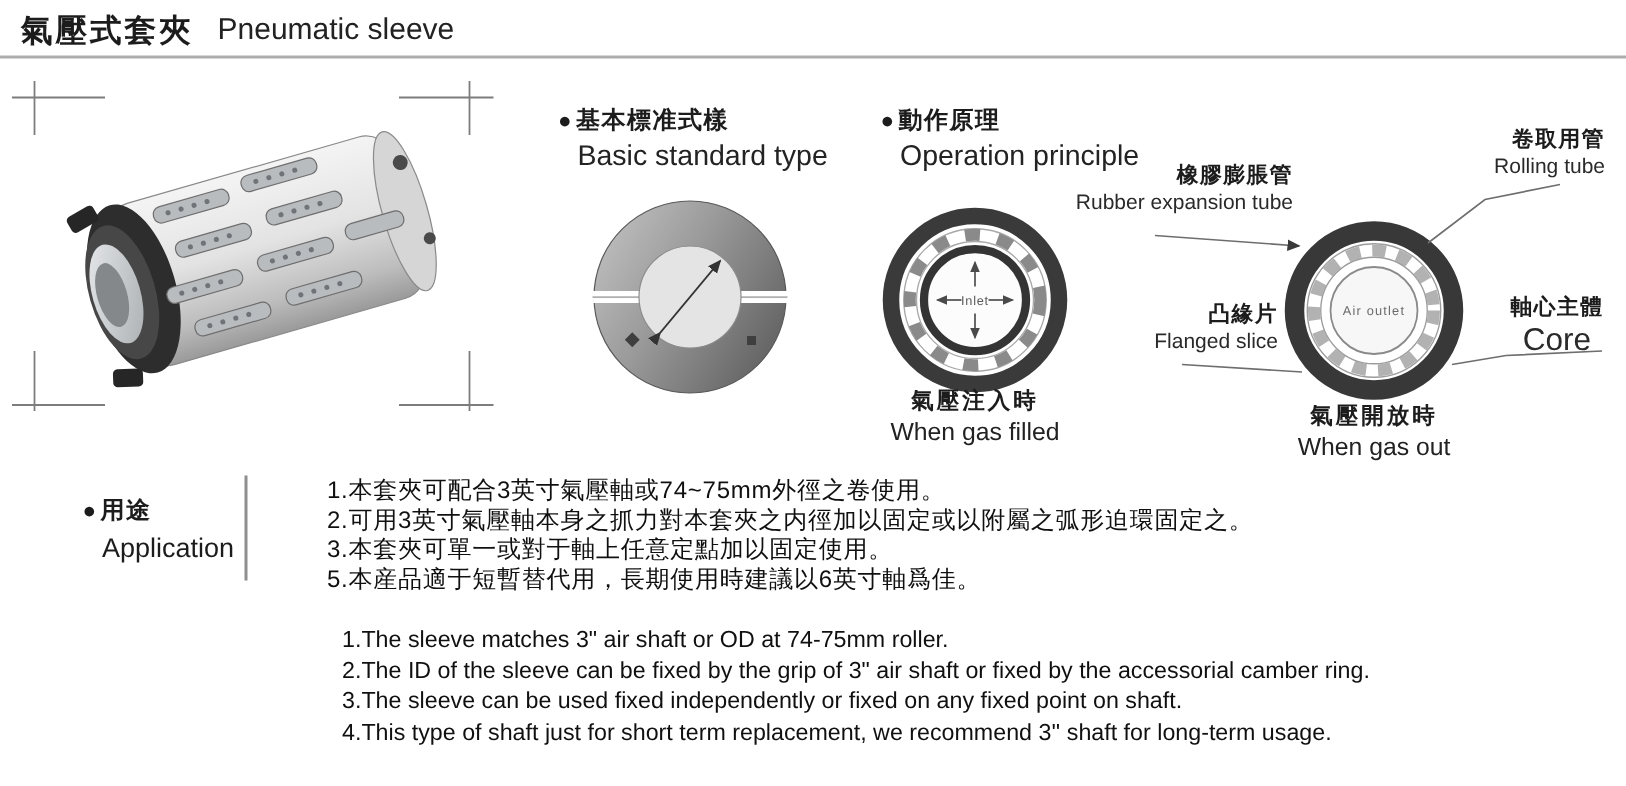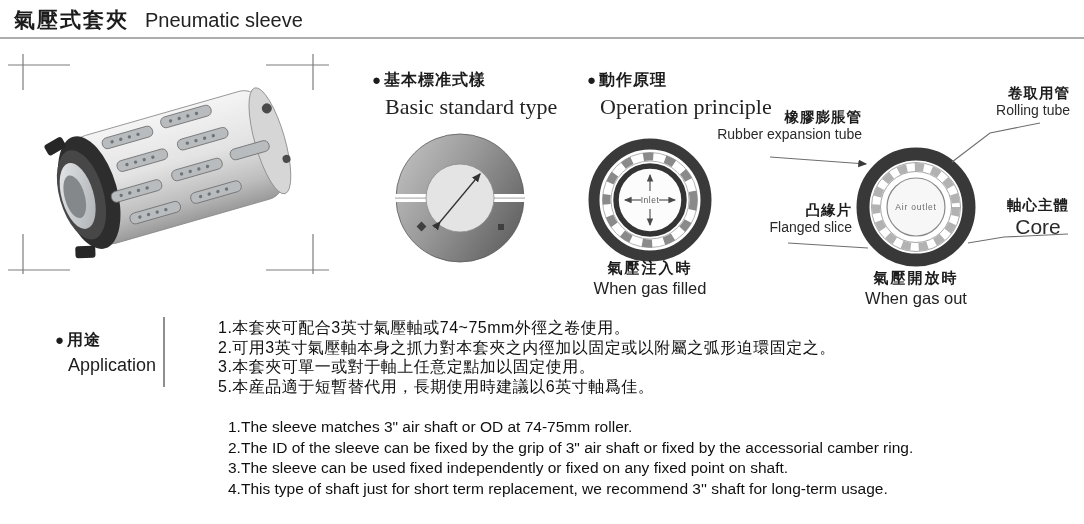--- a/index.html
+++ b/index.html
@@ -6,21 +6,21 @@
   .page{position:relative;width:1084px;height:524px;background:#ffffff;overflow:hidden;
         font-family:"Liberation Sans","DejaVu Sans",sans-serif;color:#1c1c1c;}
   .abs{position:absolute;}
   
   .titlebar{left:14px;top:6px;display:flex;align-items:center;gap:16px;}
   .title-zh{font-size:21px;font-weight:bold;letter-spacing:2px;}
   .title-en{font-size:20px;color:#222;}
   .title-rule{left:0;top:37px;width:1084px;height:2px;background:#adadad;}
   
   .sec-head .zh{font-size:16px;font-weight:600;letter-spacing:1px;}
-  .sec-head .en{font-size:22px;margin-top:3px;margin-left:13px;color:#232323;font-family:Liberation Serif, serif;}
+  .sec-head .en{font-size:19px;margin-top:3px;margin-left:13px;color:#232323;}
   .bullet{font-size:15px;margin-right:2px;}
   
   .dlabel{text-align:right;line-height:1.25;}
   .dlabel .zh{font-size:14.5px;font-weight:600;letter-spacing:1px;}
   .dlabel .en{font-size:14px;color:#2a2a2a;}
   .dlabel.center{text-align:center;}
   .caption{text-align:center;line-height:1.3;}
   .caption .zh{font-size:15px;font-weight:600;letter-spacing:2px;}
   .caption .en{font-size:16.5px;color:#222;}
   

